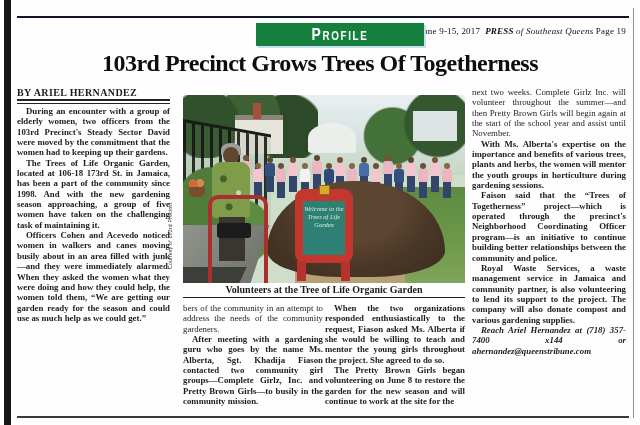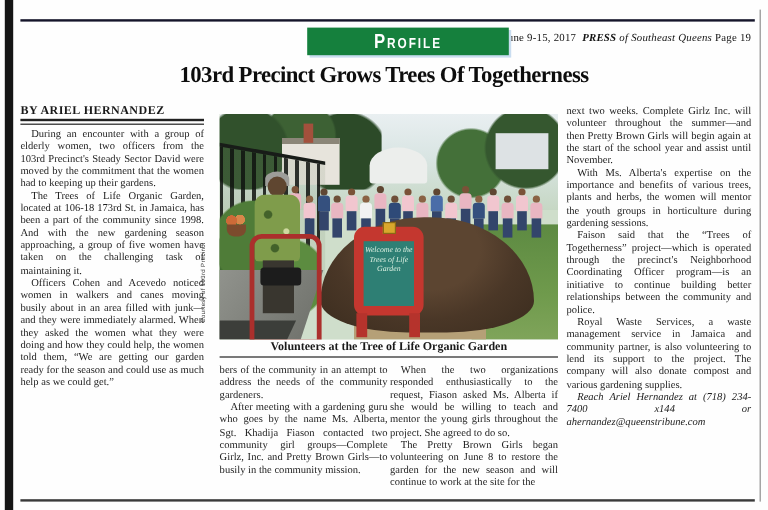--- a/index.html
+++ b/index.html
@@ -19,29 +19,29 @@
   #bottom-rule{left:17px;top:416px;width:612px;height:2px;background:#3a3a3a;}
 
   
   #section-banner{left:256px;top:23px;width:168px;height:23px;background:#15803d;
       box-shadow:2px 2px 0 #c9ddf0;text-align:center;}
   #section-banner span{display:block;line-height:23px;color:#fff;
       font-family:"Liberation Sans",sans-serif;font-weight:bold;font-size:17px;
       font-variant:small-caps;letter-spacing:2px;transform:scaleX(.82);}
 
   
-  #headline{left:0;top:46px;width:640px;text-align:center;font-size:19px;font-weight:bold;
+  #headline{left:0;top:46px;width:640px;text-align:center;font-size:24px;font-weight:bold;
       letter-spacing:-.5px;line-height:34px;color:#0d0d0d;}
   #byline{left:17px;top:87px;font-size:10px;font-weight:bold;letter-spacing:.4px;}
   #byline-rule{left:17px;top:99px;width:153px;height:2px;border-top:2px solid #222;border-bottom:1px solid #222;}
 
   
   .col{font-size:8.8px;line-height:10.35px;text-align:justify;color:#1c1c1c;}
   .col p{margin:0;}
-  .col p.indent{text-indent:9px;}
+  .col p.indent{text-indent:9px;font-weight:bold;}
   .col p.italic{font-style:italic;}
   #col1{left:17px;top:106px;width:153px;}
   #col2{left:183px;top:303px;width:140px;}
   #col3{left:325px;top:303px;width:140px;}
   #col4{left:472px;top:87px;width:154px;}
 
   
   #photo-credit{left:165px;top:95px;height:188px;width:9px;display:flex;align-items:flex-end;justify-content:center;}
   #photo-credit span{writing-mode:vertical-rl;transform:rotate(180deg);font-family:"Liberation Sans",sans-serif;
       font-size:5px;color:#333;letter-spacing:.3px;margin-bottom:14px;}
@@ -272,17 +272,17 @@
   <div class="abs col" id="col3">
     <p class="indent">When the two organizations responded enthusiastically to the request, Fiason asked Ms. Alberta if she would be willing to teach and mentor the young girls throughout the project. She agreed to do so.</p>
     <p class="indent">The Pretty Brown Girls began volunteering on June 8 to restore the garden for the new season and will continue to work at the site for the</p>
   </div>
 
   <div class="abs col" id="col4">
     <p>next two weeks. Complete Girlz Inc. will volunteer throughout the summer—and then Pretty Brown Girls will begin again at the start of the school year and assist until November.</p>
     <p class="indent">With Ms. Alberta's expertise on the importance and benefits of various trees, plants and herbs, the women will mentor the youth groups in horticulture during gardening sessions.</p>
     <p class="indent">Faison said that the “Trees of Togetherness” project—which is operated through the precinct's Neighborhood Coordinating Officer program—is an initiative to continue building better relationships between the community and police.</p>
     <p class="indent">Royal Waste Services, a waste management service in Jamaica and community partner, is also volunteering to lend its support to the project. The company will also donate compost and various gardening supplies.</p>
-    <p class="indent italic">Reach Ariel Hernandez at (718) 234-7400 x144 or ahernandez@queenstribune.com</p>
+    <p class="indent italic">Reach Ariel Hernandez at (718) 357-7400 x144 or ahernandez@queenstribune.com</p>
   </div>
 
   <div class="abs" id="bottom-rule"></div>
 </div>
 
 </body></html>

